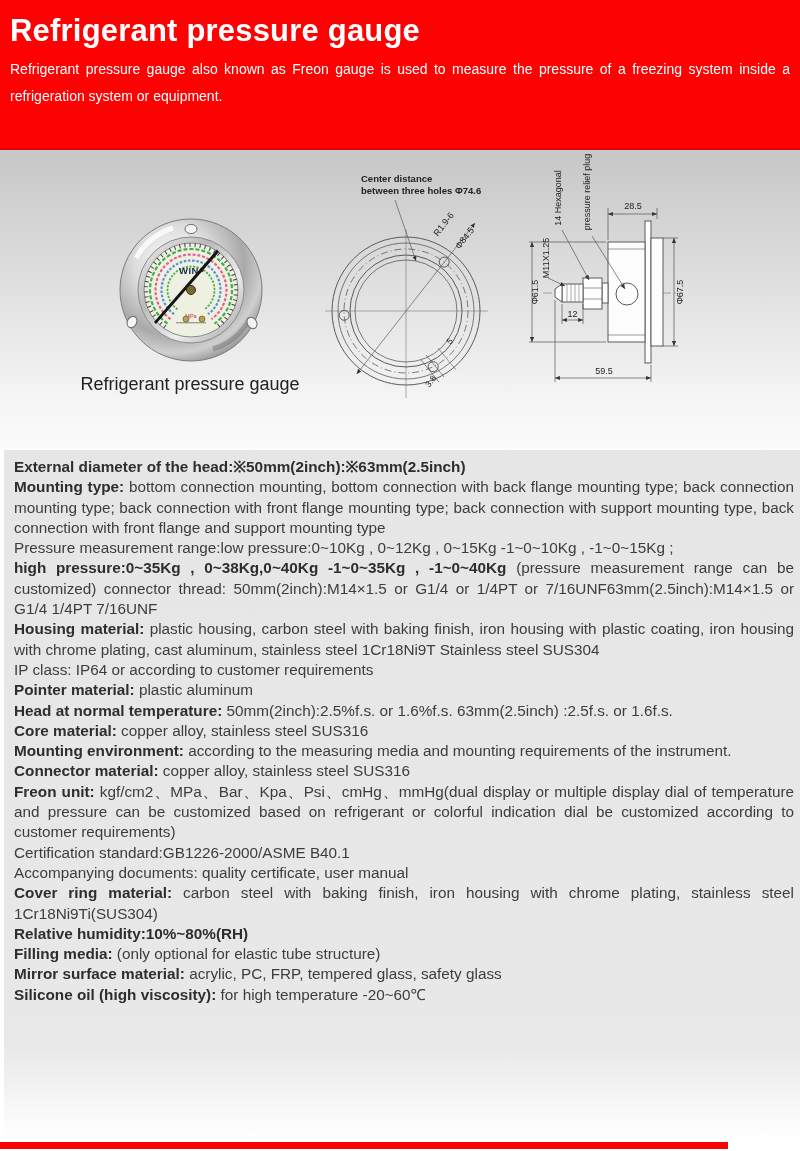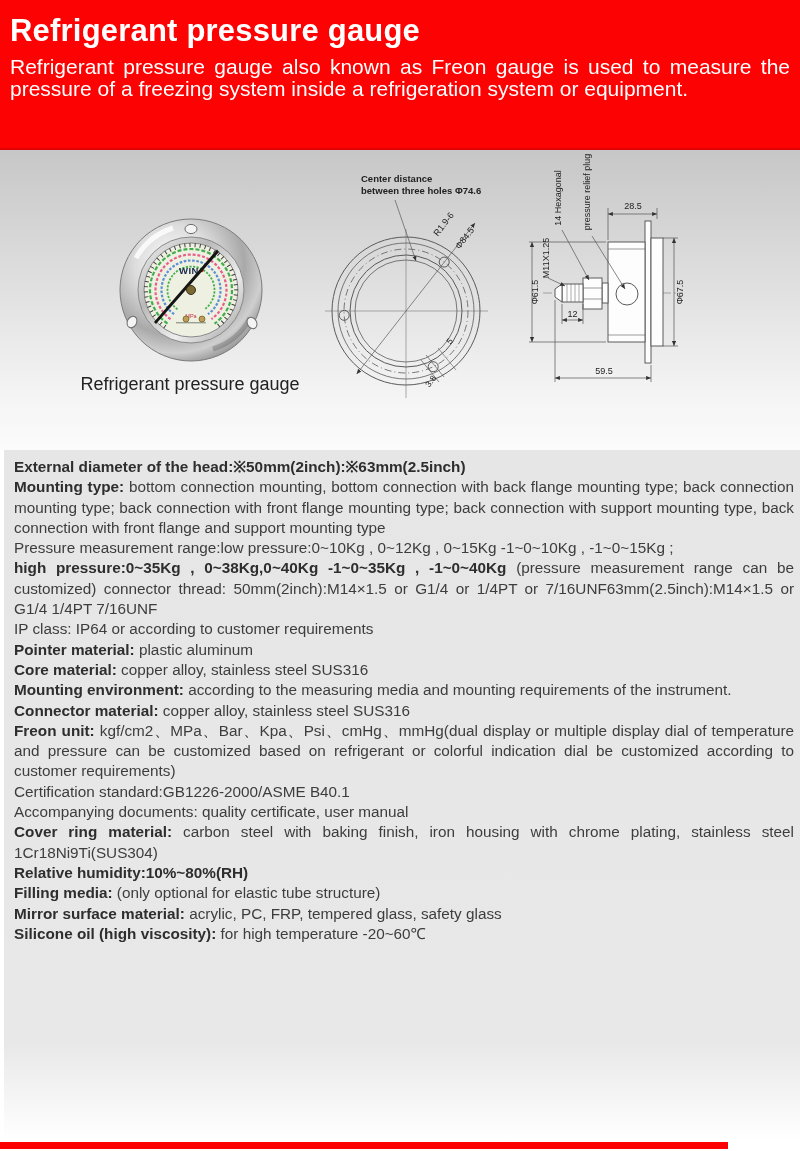--- a/index.html
+++ b/index.html
@@ -11,21 +11,21 @@
   .hdr{
     position:absolute;left:0;top:0;width:800px;height:150px;
     background:#fd0202;border-bottom:2px solid #de0404;box-sizing:border-box;
     color:#fff;padding:0 10px;
   }
   .hdr h1{
     margin:0;padding-top:14px;font-size:31px;line-height:34px;font-weight:bold;
     letter-spacing:.2px;
   }
   .hdr p{
-    margin:8px 0 8px 0;font-size:21px;line-height:22px;text-align:justify;
+    margin:8px 0 8px 0;font-size:14px;line-height:27px;text-align:justify;
     font-weight:400;
   }
   
   .hero{
     position:absolute;left:0;top:150px;width:800px;height:300px;
     background:linear-gradient(180deg,#c7c7c7 0%,#d6d6d6 28%,#e7e7e7 58%,#f6f6f6 85%,#fbfbfb 100%);
   }
   .gauge-photo{position:absolute;left:118px;top:68px;}
   .caption{
     position:absolute;left:80px;top:224px;width:220px;text-align:center;
@@ -194,22 +194,24 @@
     <text x="79" y="224" font-size="9" text-anchor="middle">59.5</text>
   </svg>
 </div>
 
 <div class="specs">
   <div>
       <p><b>External diameter of the head:※50mm(2inch):※63mm(2.5inch)</b></p>
       <p><b>Mounting type:</b> bottom connection mounting, bottom connection with back flange mounting type; back connection mounting type; back connection with front flange mounting type; back connection with support mounting type, back connection with front flange and support mounting type</p>
       <p>Pressure measurement range:low pressure:0~10Kg , 0~12Kg , 0~15Kg  -1~0~10Kg , -1~0~15Kg ;</p>
       <p><b>high pressure:0~35Kg , 0~38Kg,0~40Kg  -1~0~35Kg ,  -1~0~40Kg</b> (pressure measurement range can be customized) connector thread: 50mm(2inch):M14×1.5 or G1/4 or 1/4PT or 7/16UNF63mm(2.5inch):M14×1.5 or G1/4 1/4PT 7/16UNF</p>
+      <p><b>Housing material:</b> plastic housing, carbon steel with baking finish, iron housing with plastic coating, iron housing with chrome plating, cast aluminum, stainless steel 1Cr18Ni9T Stainless steel SUS304</p>
       <p>IP class: IP64 or according to customer requirements</p>
       <p><b>Pointer material:</b> plastic  aluminum</p>
+      <p><b>Head at normal temperature:</b> 50mm(2inch):2.5%f.s. or 1.6%f.s. 63mm(2.5inch) :2.5f.s. or 1.6f.s.</p>
       <p><b>Core material:</b> copper alloy, stainless steel SUS316</p>
       <p><b>Mounting environment:</b> according to the measuring media and mounting requirements of the instrument.</p>
       <p><b>Connector material:</b>  copper alloy, stainless steel SUS316</p>
       <p><b>Freon unit:</b> kgf/cm2、MPa、Bar、Kpa、Psi、cmHg、mmHg(dual display or multiple display dial of temperature and pressure can be customized based on refrigerant or colorful indication dial be customized according to customer requirements)</p>
       <p>Certification standard:GB1226-2000/ASME B40.1</p>
       <p>Accompanying documents: quality certificate, user manual</p>
       <p><b>Cover ring material:</b> carbon steel with baking finish, iron housing with chrome plating, stainless steel 1Cr18Ni9Ti(SUS304)</p>
       <p><b>Relative humidity:10%~80%(RH)</b></p>
       <p><b>Filling media:</b> (only optional for elastic tube structure)</p>
       <p><b>Mirror surface material:</b> acrylic, PC, FRP, tempered glass, safety glass</p>

